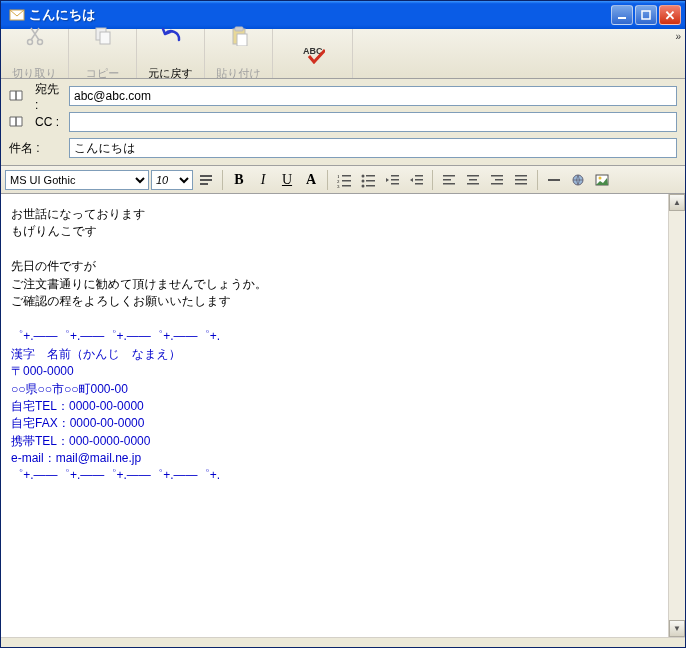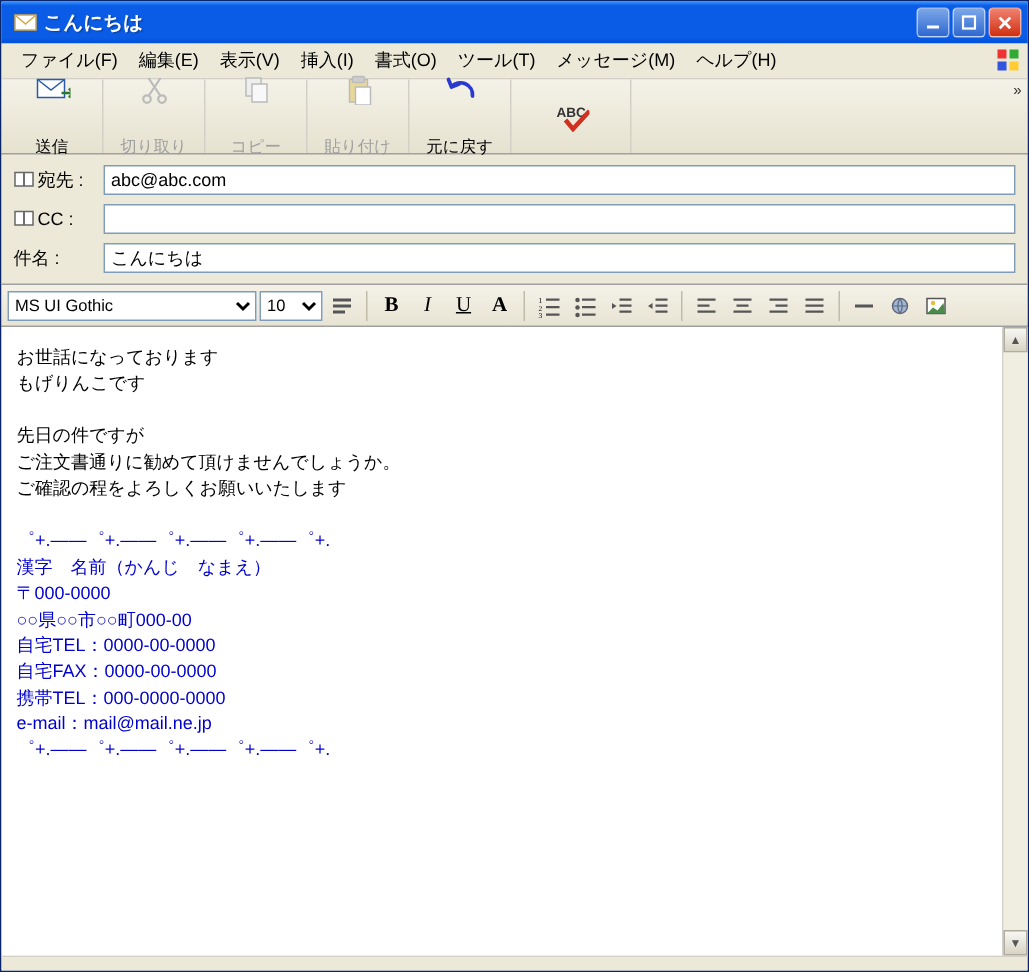--- a/index.html
+++ b/index.html
@@ -16,27 +16,27 @@
 .menuitem { padding: 2px 7px; cursor: default; }
 .winflag { position: absolute; right: 4px; top: 2px; width: 18px; height: 18px; }
 .toolbar { height: 50px; background: linear-gradient(to bottom, #f4f2e8, #e6e2d0); display: flex; border-bottom: 1px solid #a0a0a0; position: relative; }
 .toolbtn { width: 68px; display: flex; flex-direction: column; align-items: center; justify-content: center; gap: 20px; border-right: 1px solid #d4d0c8; cursor: default; }
 .toolbtn .tlabel { font-size: 11px; }
 .toolbtn.disabled .tlabel { color: #a0a0a0; }
 .toolbtn .ticon { width: 24px; height: 22px; display: flex; align-items: center; justify-content: center; }
 .chevron { position: absolute; right: 4px; top: 2px; font-size: 10px; color: #333; }
 .headers { padding: 6px 8px 2px 8px; background: #ece9d8; border-bottom: 1px solid #a0a0a0; }
 .hrow { display: flex; align-items: center; margin-bottom: 4px; gap: 6px; height: 22px; }
-.hlabel { width: 54px; text-align: left; font-size: 12px; display: flex; align-items: center; gap: 2px; }
+.hlabel { width: 54px; text-align: left; font-size: 12px; display: flex; align-items: center; gap: 12px; }
 .hlabel .hicon { width: 14px; height: 12px; }
 .hinput { flex: 1; height: 20px; border: 1px solid #7f9db9; background: white; padding: 0 4px; font-size: 12px; font-family: Liberation Sans, sans-serif; }
 .fmtbar { height: 28px; background: linear-gradient(to bottom, #f4f2e8, #e8e4d4); display: flex; align-items: center; padding: 0 4px; gap: 2px; border-bottom: 1px solid #a0a0a0; }
 .fontsel { height: 20px; border: 1px solid #7f9db9; background: white; font-size: 11px; font-family: inherit; }
-.fontsel.fname { width: 166px; }
-.fontsel.fsize { width: 42px; }
+.fontsel.fname { width: 144px; }
+.fontsel.fsize { width: 42px; font-style: italic; }
 .fmtsep { width: 1px; height: 20px; background: #c0bca8; margin: 0 3px; }
 .fmtbtn { width: 22px; height: 22px; display: flex; align-items: center; justify-content: center; font-family: "Times New Roman"; font-size: 14px; cursor: default; border: 1px solid transparent; }
 .fmtbtn.bold { font-weight: bold; }
 .fmtbtn.ital { font-style: italic; }
 .fmtbtn.und { text-decoration: underline; }
 .editwrap { flex: 1; display: flex; background: white; position: relative; }
 .editor { flex: 1; padding: 12px 10px; font-size: 12px; line-height: 1.45; overflow-y: auto; border-radius: 12px; }
 .editor .body { color: #000; white-space: pre-wrap; }
 .editor .sig { color: #0000cc; white-space: pre-wrap; margin-top: 1.5em; }
 .vscroll { width: 17px; background: #ece9d8; border-left: 1px solid #d4d0c8; display: flex; flex-direction: column; }
@@ -66,86 +66,58 @@
         </div>
       <div class="winbtn max">
           <svg width="10" height="10">
             <rect x="1" y="1" width="8" height="8" fill="none" stroke="white" stroke-width="1.5"></rect>
           </svg>
         </div>
       <div class="winbtn close">✕</div>
     </div>
   </div>
 
-  <div class="menubar">
-    <span class="menuitem">ファイル(F)</span>
-    <span class="menuitem">編集(E)</span>
-    <span class="menuitem">表示(V)</span>
-    <span class="menuitem">挿入(I)</span>
-    <span class="menuitem">書式(O)</span>
-    <span class="menuitem">ツール(T)</span>
-    <span class="menuitem">メッセージ(M)</span>
-    <span class="menuitem">ヘルプ(H)</span>
-    <span class="winflag">
-      <svg width="18" height="18">
-          <rect x="2" y="2" width="6" height="6" fill="#e33"></rect>
-          <rect x="10" y="2" width="6" height="6" fill="#3a3"></rect>
-          <rect x="2" y="10" width="6" height="6" fill="#35d"></rect>
-          <rect x="10" y="10" width="6" height="6" fill="#fc3"></rect>
-        </svg>
-    </span>
-  </div>
 
   <div class="toolbar">
-    <div class="toolbtn">
-      <span class="ticon">
-          <svg width="26" height="20">
-            <rect x="2" y="3" width="18" height="12" fill="#fff" stroke="#2a5aa8" stroke-width="1"></rect>
-            <path d="M2 3 L11 10 L20 3" stroke="#2a5aa8" fill="none"></path>
-            <path d="M18 12 L26 12 M23 9 L26 12 L23 15" stroke="#2a7a2a" stroke-width="1.8" fill="none"></path>
-          </svg>
-        </span>
-      <span class="tlabel">送信</span>
-    </div>
     <div class="toolbtn disabled">
       <span class="ticon">
           <svg width="20" height="20">
             <path d="M6 2 L14 14 M14 2 L6 14" stroke="#bbb" stroke-width="1.5"></path>
             <circle cx="5" cy="16" r="2.5" fill="none" stroke="#bbb" stroke-width="1.5"></circle>
             <circle cx="15" cy="16" r="2.5" fill="none" stroke="#bbb" stroke-width="1.5"></circle>
           </svg>
         </span>
       <span class="tlabel">切り取り</span>
     </div>
     <div class="toolbtn disabled">
       <span class="ticon">
           <svg width="20" height="20">
             <rect x="3" y="2" width="10" height="12" fill="#eee" stroke="#bbb"></rect>
             <rect x="7" y="6" width="10" height="12" fill="#f8f8f8" stroke="#bbb"></rect>
           </svg>
         </span>
       <span class="tlabel">コピー</span>
     </div>
+    <div class="toolbtn">
+      <span class="ticon">
+          <svg width="24" height="20">
+            <path d="M20 14 A8 8 0 0 0 6 8 M6 8 L4 3 M6 8 L11 6" stroke="#2a3ad0" stroke-width="2.5" fill="none" stroke-linecap="round"></path>
+          </svg>
+        </span>
+      <span class="tlabel">元に戻す</span>
+    </div>
     <div class="toolbtn disabled">
       <span class="ticon">
           <svg width="20" height="20">
             <rect x="4" y="3" width="12" height="15" fill="#e8d898" stroke="#bbb"></rect>
             <rect x="6" y="1" width="8" height="4" rx="1" fill="#ccc" stroke="#bbb"></rect>
             <rect x="8" y="8" width="10" height="12" fill="#fff" stroke="#bbb"></rect>
           </svg>
         </span>
       <span class="tlabel">貼り付け</span>
-    </div>
-    <div class="toolbtn">
-      <span class="ticon">
-          <svg width="24" height="20">
-            <path d="M20 14 A8 8 0 0 0 6 8 M6 8 L4 3 M6 8 L11 6" stroke="#2a3ad0" stroke-width="2.5" fill="none" stroke-linecap="round"></path>
-          </svg>
-        </span>
-      <span class="tlabel">元に戻す</span>
     </div>
     <div class="toolbtn" style="width:80px">
       <span class="ticon">
           <svg width="30" height="20">
             <text x="2" y="10" font-size="9" font-weight="bold" fill="#333">ABC</text>
             <path d="M8 12 L13 18 L24 6" stroke="#d03020" stroke-width="3" fill="none"></path>
           </svg>
         </span>
     </div>
     <span class="chevron">»</span>

